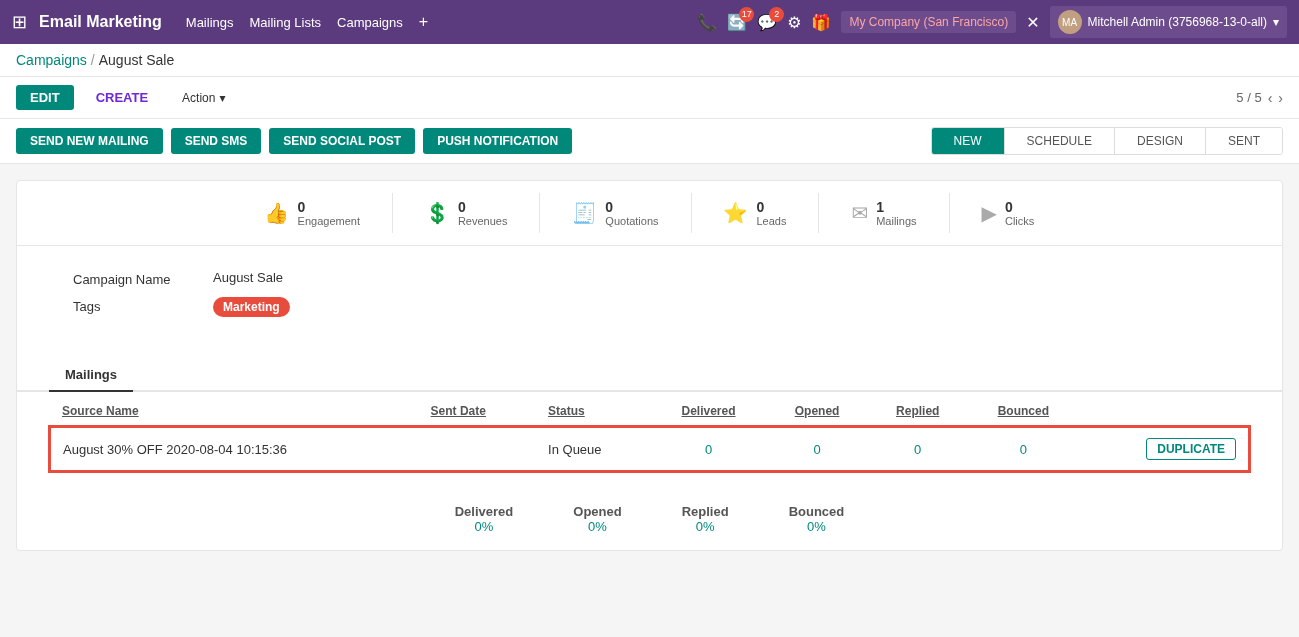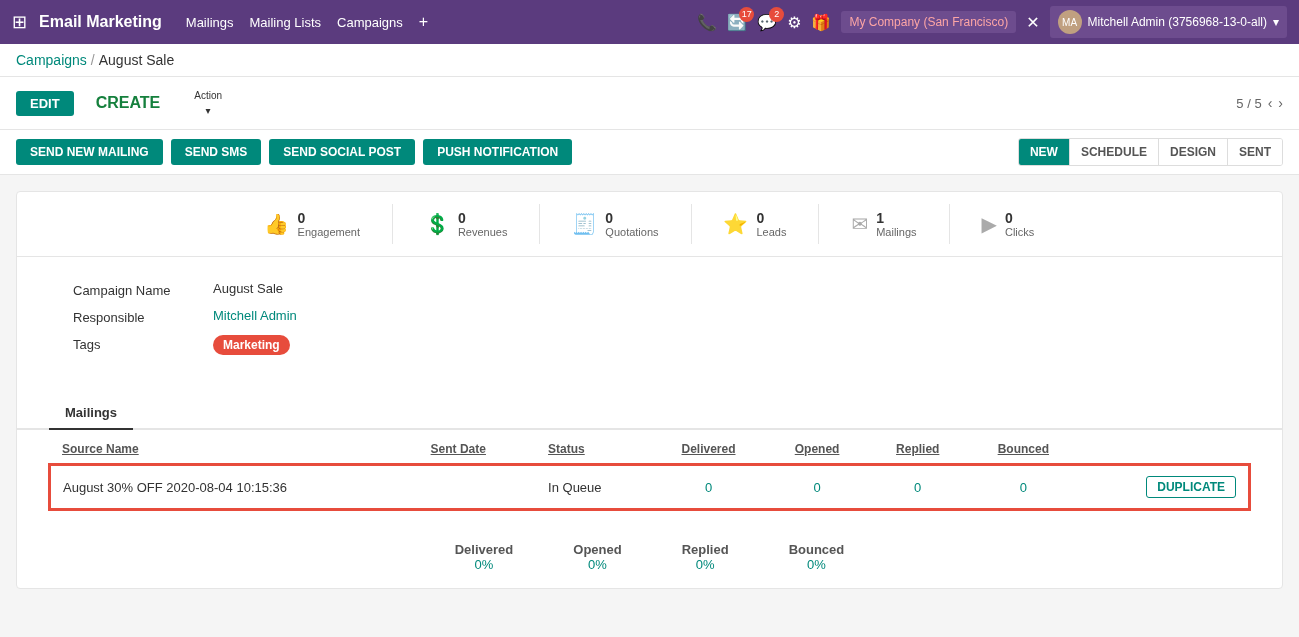--- a/index.html
+++ b/index.html
@@ -56,27 +56,27 @@
     .toolbar {
       background: #fff; padding: 8px 16px;
       border-bottom: 1px solid #e5e5e5;
       display: flex; align-items: center; gap: 8px;
     }
     .btn-edit {
       background: #00897b; color: #fff; border: none;
       padding: 5px 14px; border-radius: 3px; cursor: pointer; font-size: 13px; font-weight: bold;
     }
     .btn-create {
-      background: transparent; color: #15803d; border: none;
-      padding: 5px 14px; cursor: pointer; font-size: 16px; font-weight: bold;
+      background: transparent; color: #6d28d9; border: none;
+      padding: 5px 14px; cursor: pointer; font-size: 13px; font-weight: bold;
     }
     .btn-action {
       background: transparent; color: #333; border: none;
-      padding: 5px 12px; cursor: pointer; font-size: 10px;
-      display: flex; align-items: center; gap: 4px; flex-direction: column;
+      padding: 5px 12px; cursor: pointer; font-size: 12px;
+      display: flex; align-items: center; gap: 4px;
     }
     .pagination {
       margin-left: auto; display: flex; align-items: center; gap: 6px; font-size: 13px; color: #666;
     }
     .pag-arrow { cursor: pointer; color: #666; font-size: 14px; background: none; border: none; }
 
     
     .action-bar {
       background: #fff; padding: 8px 16px;
       border-bottom: 1px solid #e5e5e5;
@@ -84,21 +84,21 @@
     }
     .btn-action-teal {
       background: #00897b; color: #fff; border: none;
       padding: 6px 14px; border-radius: 3px; cursor: pointer; font-size: 12px; font-weight: bold;
       text-transform: uppercase;
     }
     .view-tabs {
       margin-left: auto; display: flex; border: 1px solid #ddd; border-radius: 3px; overflow: hidden;
     }
     .view-tab {
-      padding: 6px 11px; cursor: pointer; font-size: 12px; font-weight: bold;
+      padding: 6px 22px; cursor: pointer; font-size: 12px; font-weight: normal;
       background: #fff; border: none; border-right: 1px solid #ddd; color: #555;
     }
     .view-tab:last-child { border-right: none; }
     .view-tab.active { background: #00897b; color: #fff; }
 
     
     .main-content { padding: 16px; background: #f5f5f5; }
     .campaign-card {
       background: #fff; border: 1px solid #e5e5e5; border-radius: 4px;
     }
@@ -278,24 +278,20 @@
           <span class="stat-number">0</span>
           <span class="stat-label">Clicks</span>
         </div>
       </div>
     </div>
 
     <div class="form-section">
       <div class="form-row">
         <span class="form-label">Campaign Name</span>
         <span class="form-value">August Sale</span>
-      </div>
-      <div class="form-row">
-        <span class="form-label">Responsible</span>
-        <span class="form-value-link">Mitchell Admin</span>
       </div>
       <div class="form-row">
         <span class="form-label">Tags</span>
         <span class="tag-badge">Marketing</span>
       </div>
     </div>
 
     <div class="tab-bar">
       <span class="tab-item active">Mailings</span>
     </div>

